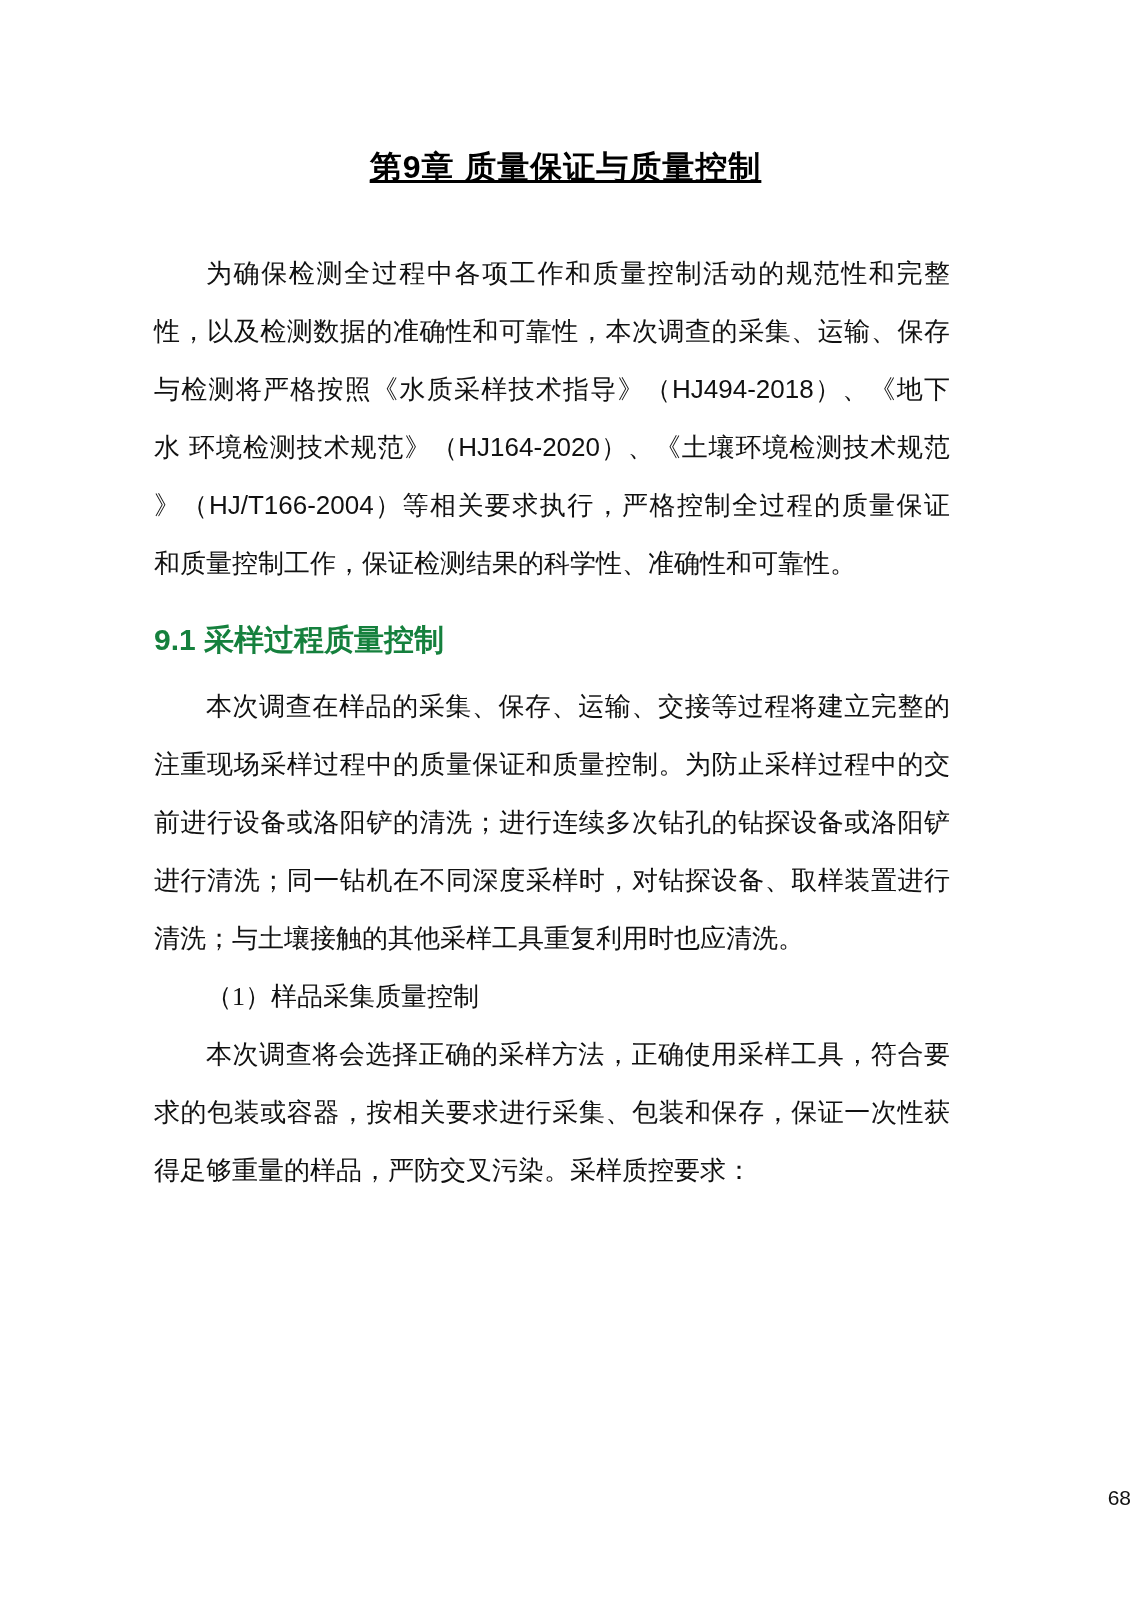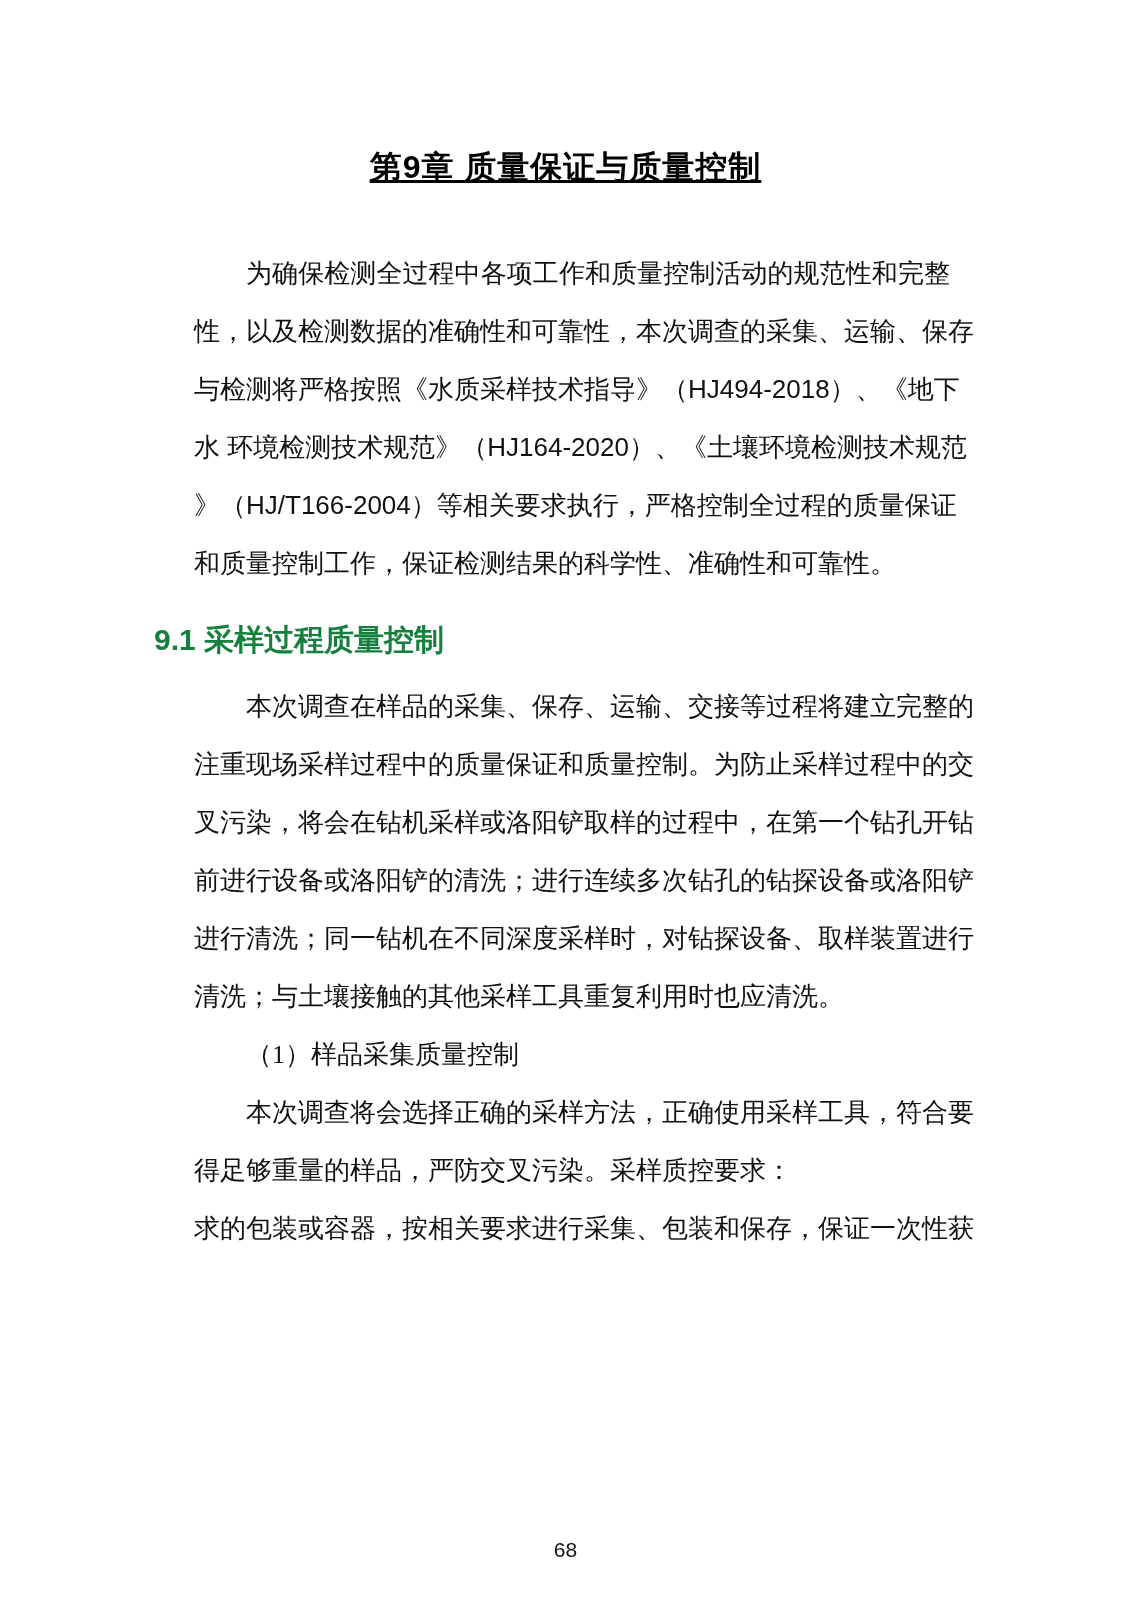--- a/index.html
+++ b/index.html
@@ -49,31 +49,30 @@
   .block.intro     { top: 244px; }
   .block.body-flow { top: 678px; font-family: Liberation Serif, serif; }
 
   .line {
     height: 58px;
     line-height: 58px;
     text-align: justify;
     text-align-last: justify;
     white-space: nowrap;
     color: #111111;
-    margin-left: 40px;
   }
   .line.first { text-indent: 2em; }
   .line.last  { text-align-last: left; }
 
   .page-number {
     position: absolute;
-    top: 1538px;
+    top: 1486px;
     left: 0;
     width: 100%;
-    text-align: center;
+    text-align: right;
     font-size: 21px;
     color: #111111;
     font-family: "Liberation Sans", sans-serif;
   }
 </style>
 </head>
 <body>
 
 <div class="page">
 
@@ -87,30 +86,29 @@
       <div class="line">》（HJ/T166-2004）等相关要求执行，严格控制全过程的质量保证</div>
       <div class="line last">和质量控制工作，保证检测结果的科学性、准确性和可靠性。</div>
     </section>
 
   <h2 class="section-title">9.1 采样过程质量控制</h2>
 
   <section class="block body-flow">
     <div class="para">
         <div class="line first">本次调查在样品的采集、保存、运输、交接等过程将建立完整的</div>
         <div class="line">注重现场采样过程中的质量保证和质量控制。为防止采样过程中的交</div>
-        <div class="line">叉污染，将会在钻机采样或洛阳铲取样的过程中，在第一个钻孔开钻</div>
         <div class="line">前进行设备或洛阳铲的清洗；进行连续多次钻孔的钻探设备或洛阳铲</div>
         <div class="line">进行清洗；同一钻机在不同深度采样时，对钻探设备、取样装置进行</div>
         <div class="line last">清洗；与土壤接触的其他采样工具重复利用时也应清洗。</div>
       </div>
     <div class="para">
         <div class="line first last">（1）样品采集质量控制</div>
       </div>
     <div class="para">
         <div class="line first">本次调查将会选择正确的采样方法，正确使用采样工具，符合要</div>
+        <div class="line">求的包装或容器，按相关要求进行采集、包装和保存，保证一次性获</div>
         <div class="line last">得足够重量的样品，严防交叉污染。采样质控要求：</div>
-        <div class="line">求的包装或容器，按相关要求进行采集、包装和保存，保证一次性获</div>
       </div>
   </section>
 
   <div class="page-number">68</div>
 
 </div>
 
 </body></html>

